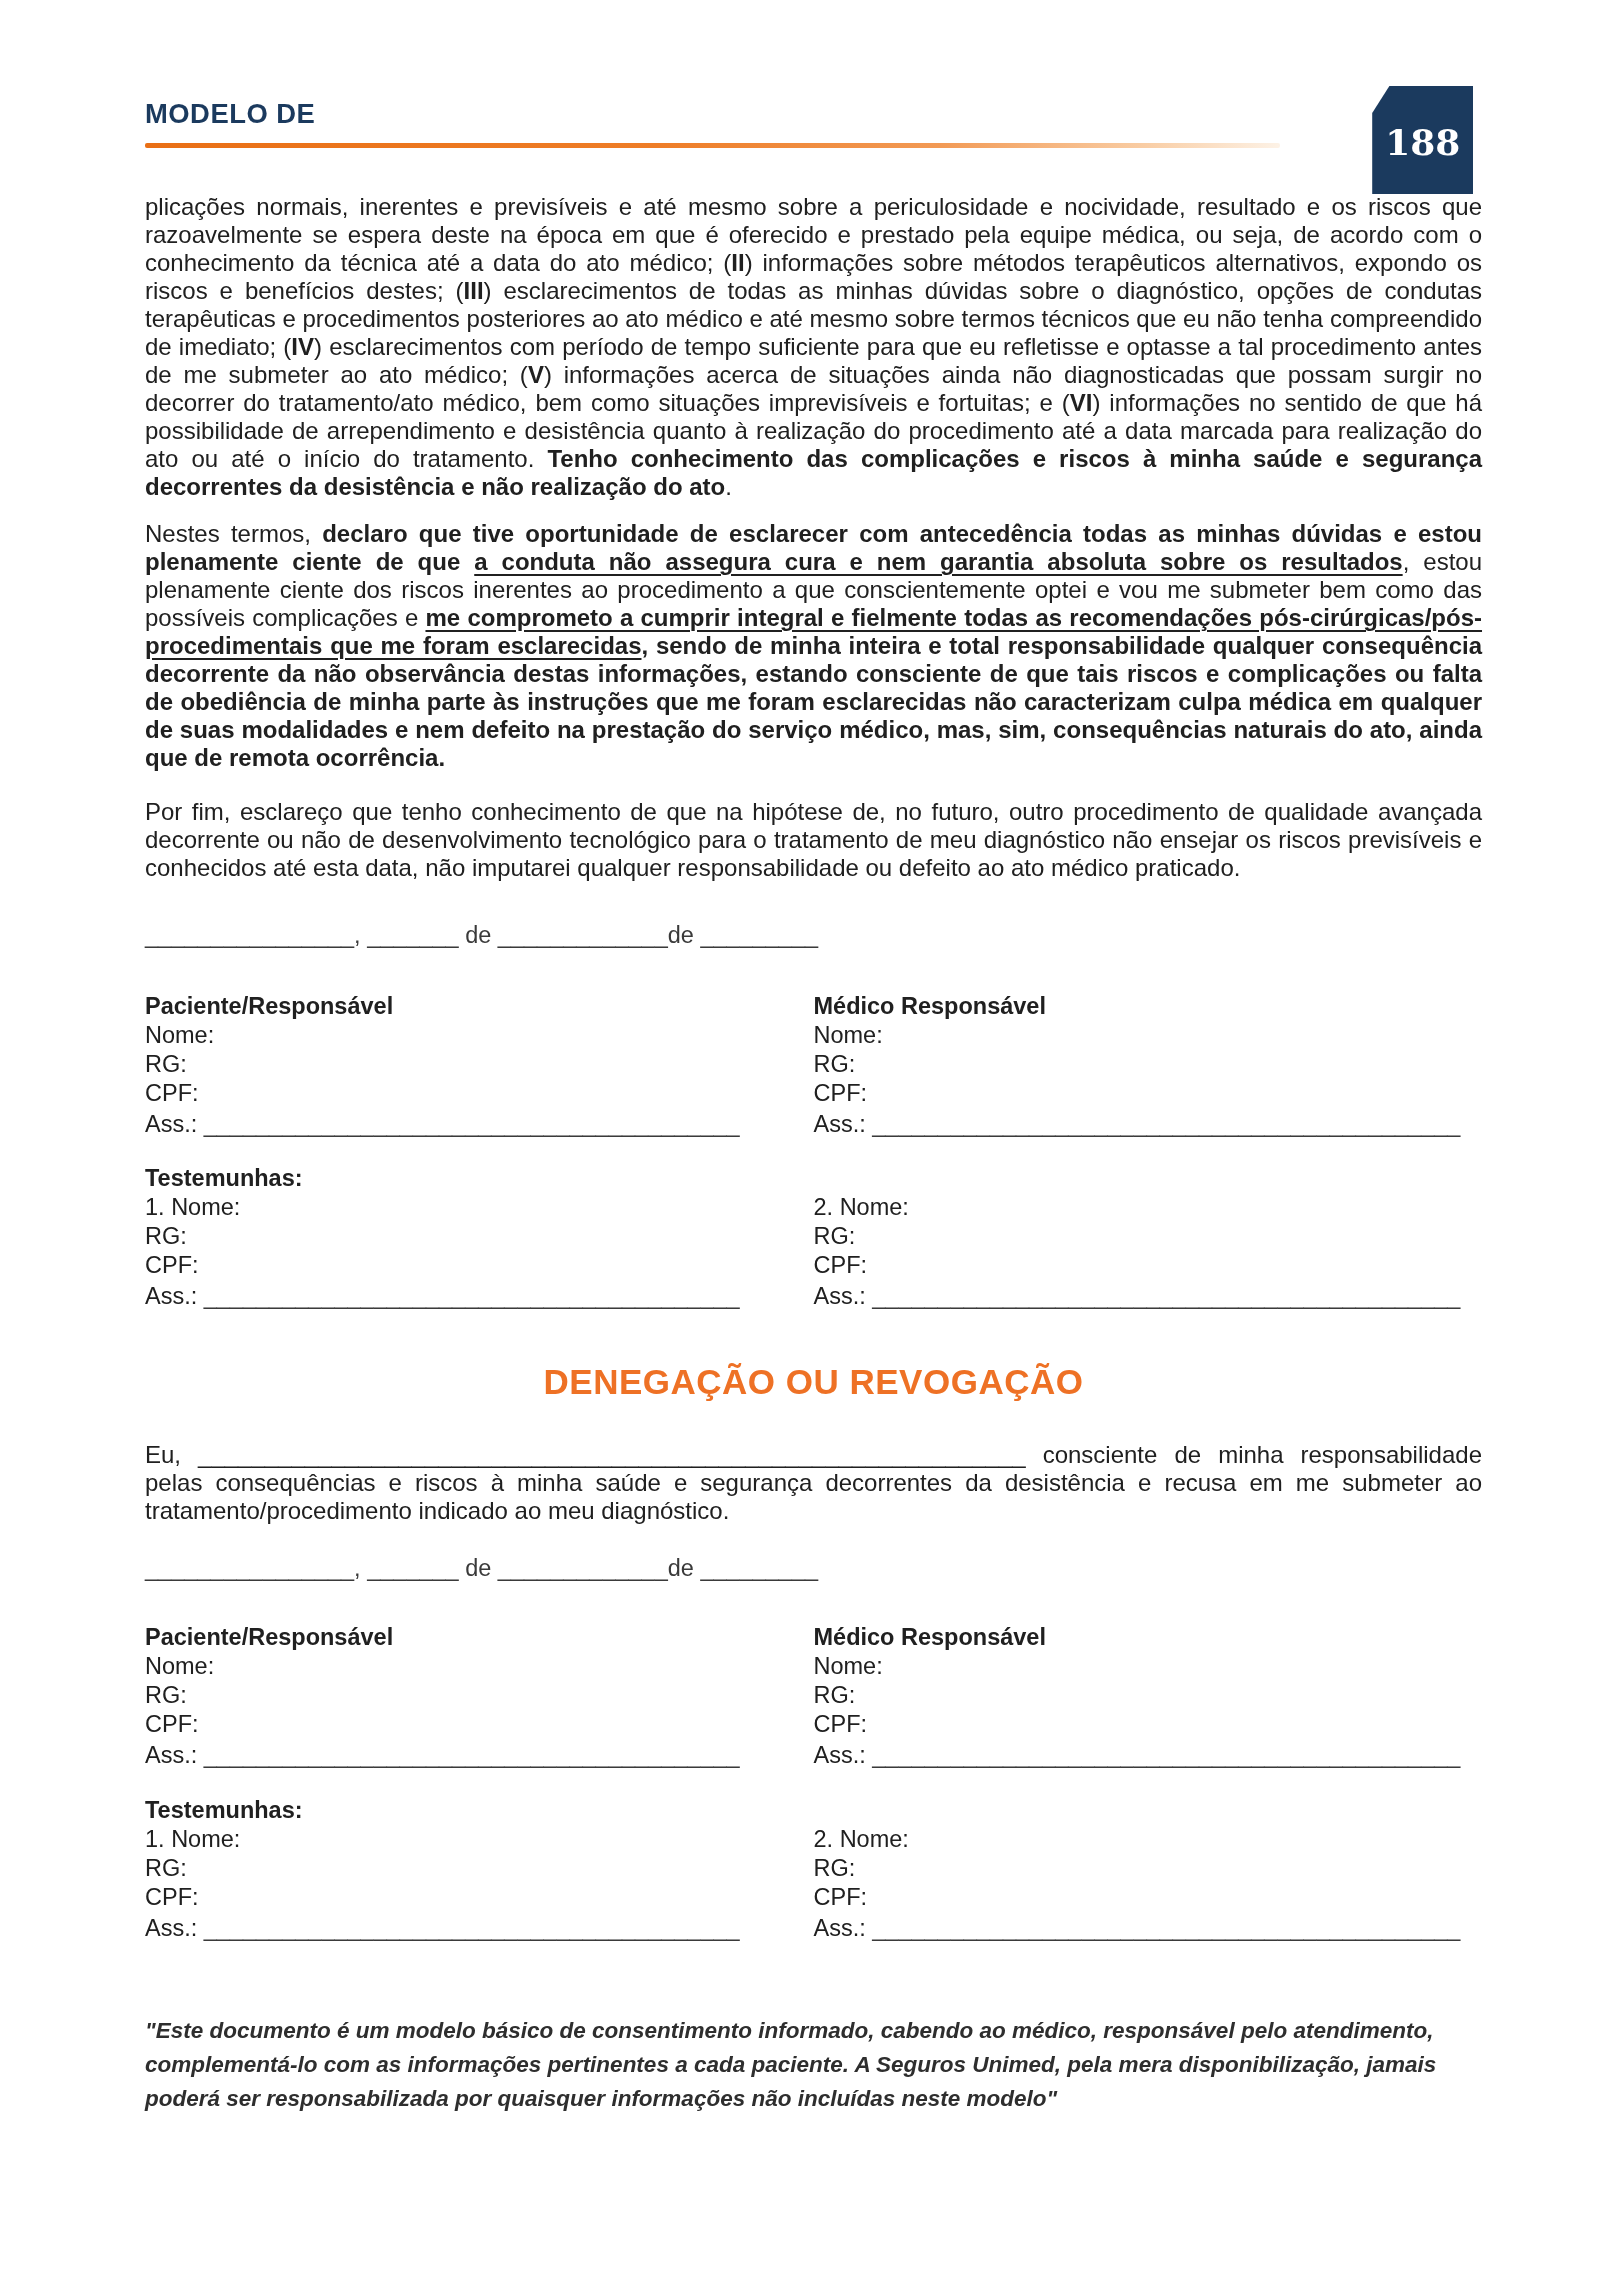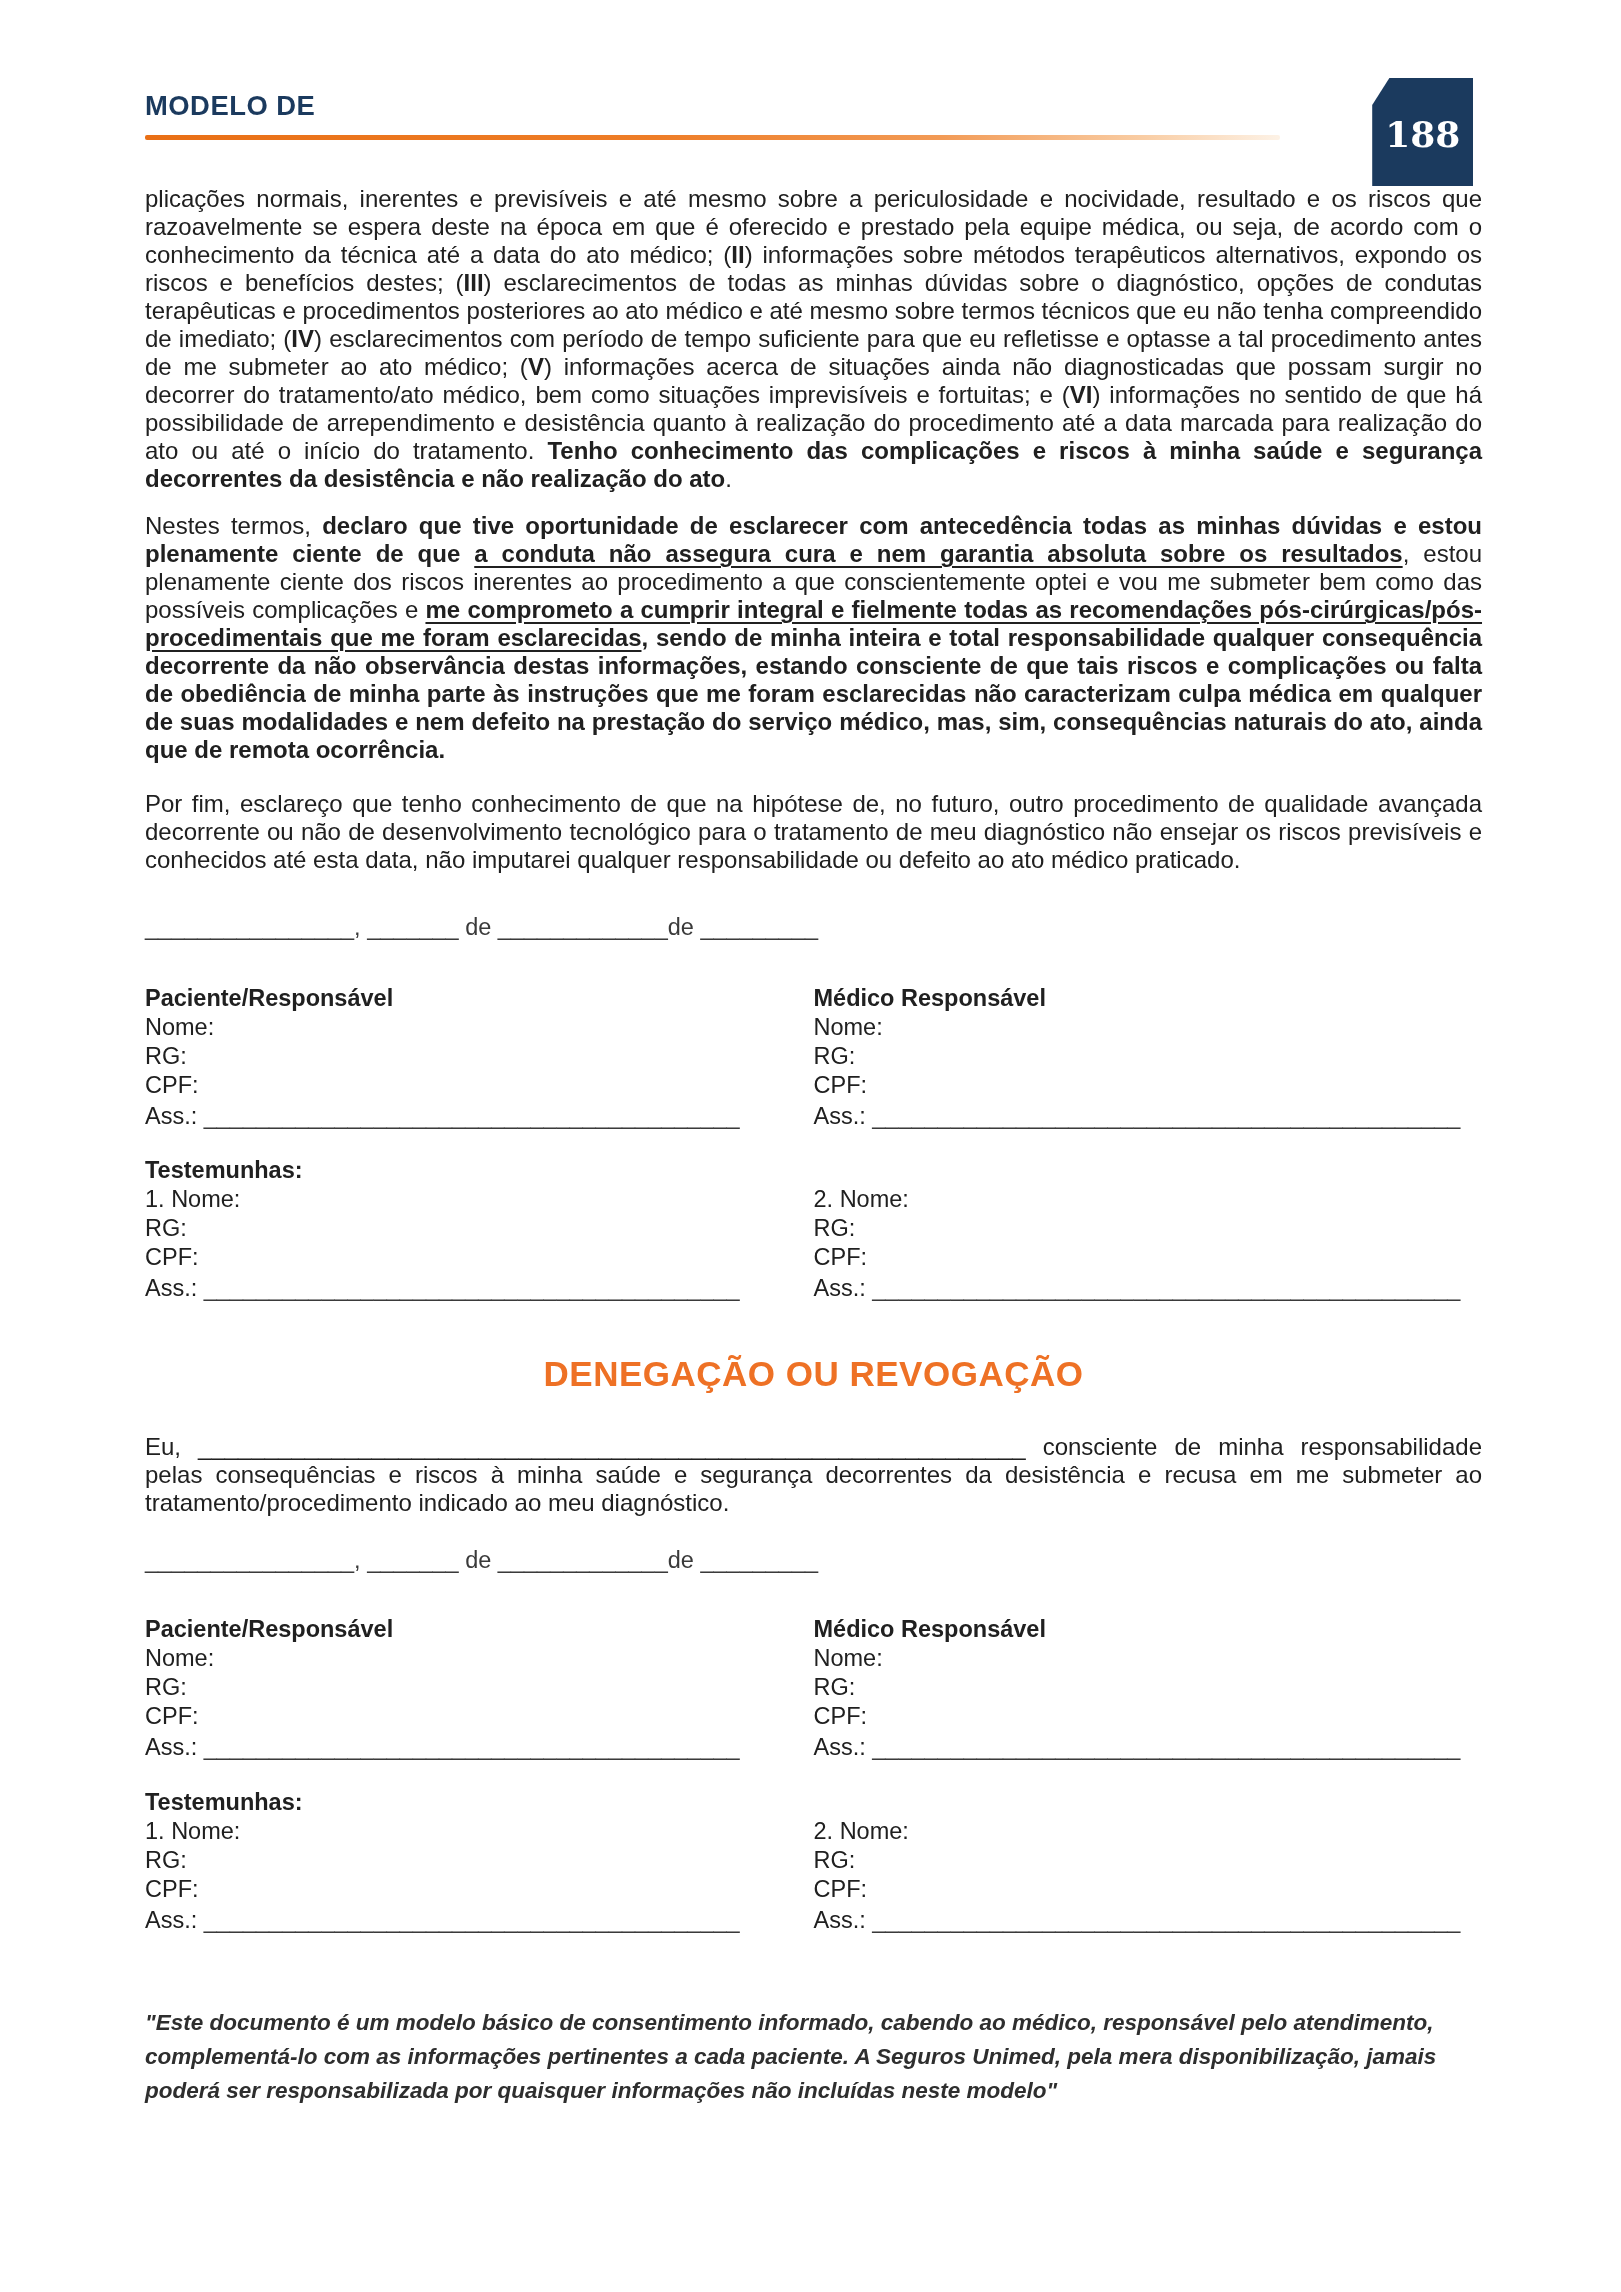--- a/index.html
+++ b/index.html
@@ -4,21 +4,21 @@
 <style>
   html,body{margin:0;padding:0;background:#ffffff;}
   .page{
     position:relative;
     width:1621px;height:2293px;
     background:#ffffff;
     overflow:hidden;
     font-family:"Liberation Sans", sans-serif;
     color:#202020;
     box-sizing:border-box;
-    padding:4px 139px 0 145px;
+    padding:12px 139px 0 145px;
   }
   
   header{position:relative;margin:0;padding-top:86px;}
   .header-row{display:flex;align-items:baseline;gap:17.6px;white-space:nowrap;}
   .kicker{
     font-size:27.4px;font-weight:bold;letter-spacing:0.5px;
     color:#1b3a5e;
   }
   .title{
     margin:0;font-size:70px;font-weight:400;letter-spacing:0px;

